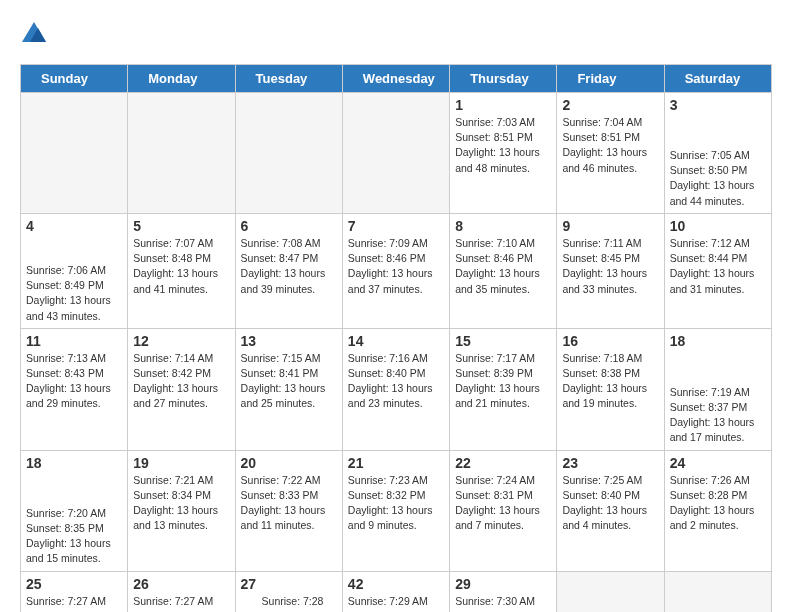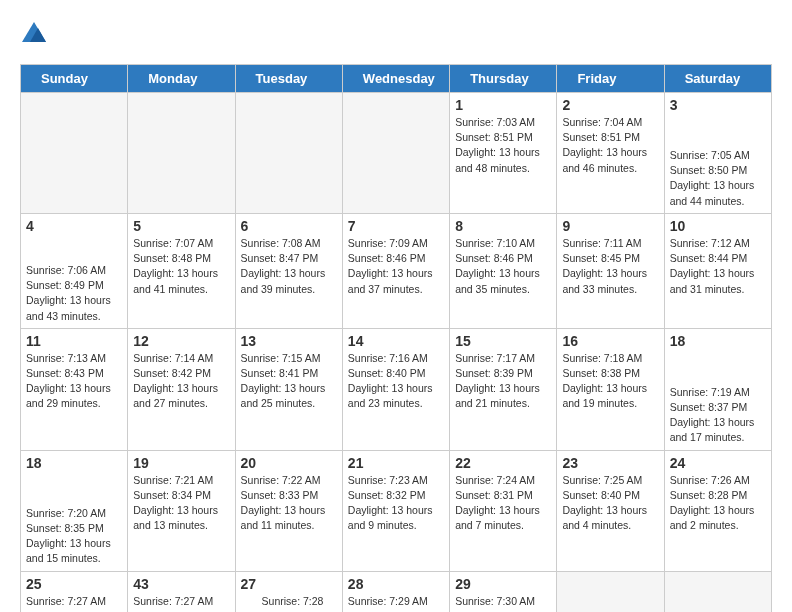--- a/index.html
+++ b/index.html
@@ -303,35 +303,35 @@
       </tr>
       <tr>
         <td>
           <span class="day-number">25</span>
           <div class="day-info" style="white-space: pre-line;">Sunrise: 7:27 AM
 Sunset: 8:27 PM
 Daylight: 13 hours
 and 0 minutes.</div>
         </td>
         <td>
-          <span class="day-number">43</span>
+          <span class="day-number">26</span>
           <div class="day-info" style="white-space: pre-line;">Sunrise: 7:27 AM
 Sunset: 8:26 PM
 Daylight: 12 hours
 and 58 minutes.</div>
         </td>
         <td>
           <span class="day-number">27</span>
           <div class="day-info" style="white-space: pre-line; margin-left: 21px;">Sunrise: 7:28 AM
 Sunset: 8:25 PM
 Daylight: 12 hours
 and 56 minutes.</div>
         </td>
         <td>
-          <span class="day-number">28</span>
+          <span class="day-number">42</span>
           <div class="day-info" style="white-space: pre-line;">Sunrise: 7:29 AM
 Sunset: 8:24 PM
 Daylight: 12 hours
 and 54 minutes.</div>
         </td>
         <td>
           <span class="day-number">29</span>
           <div class="day-info" style="white-space: pre-line;">Sunrise: 7:30 AM
 Sunset: 8:22 PM
 Daylight: 12 hours

